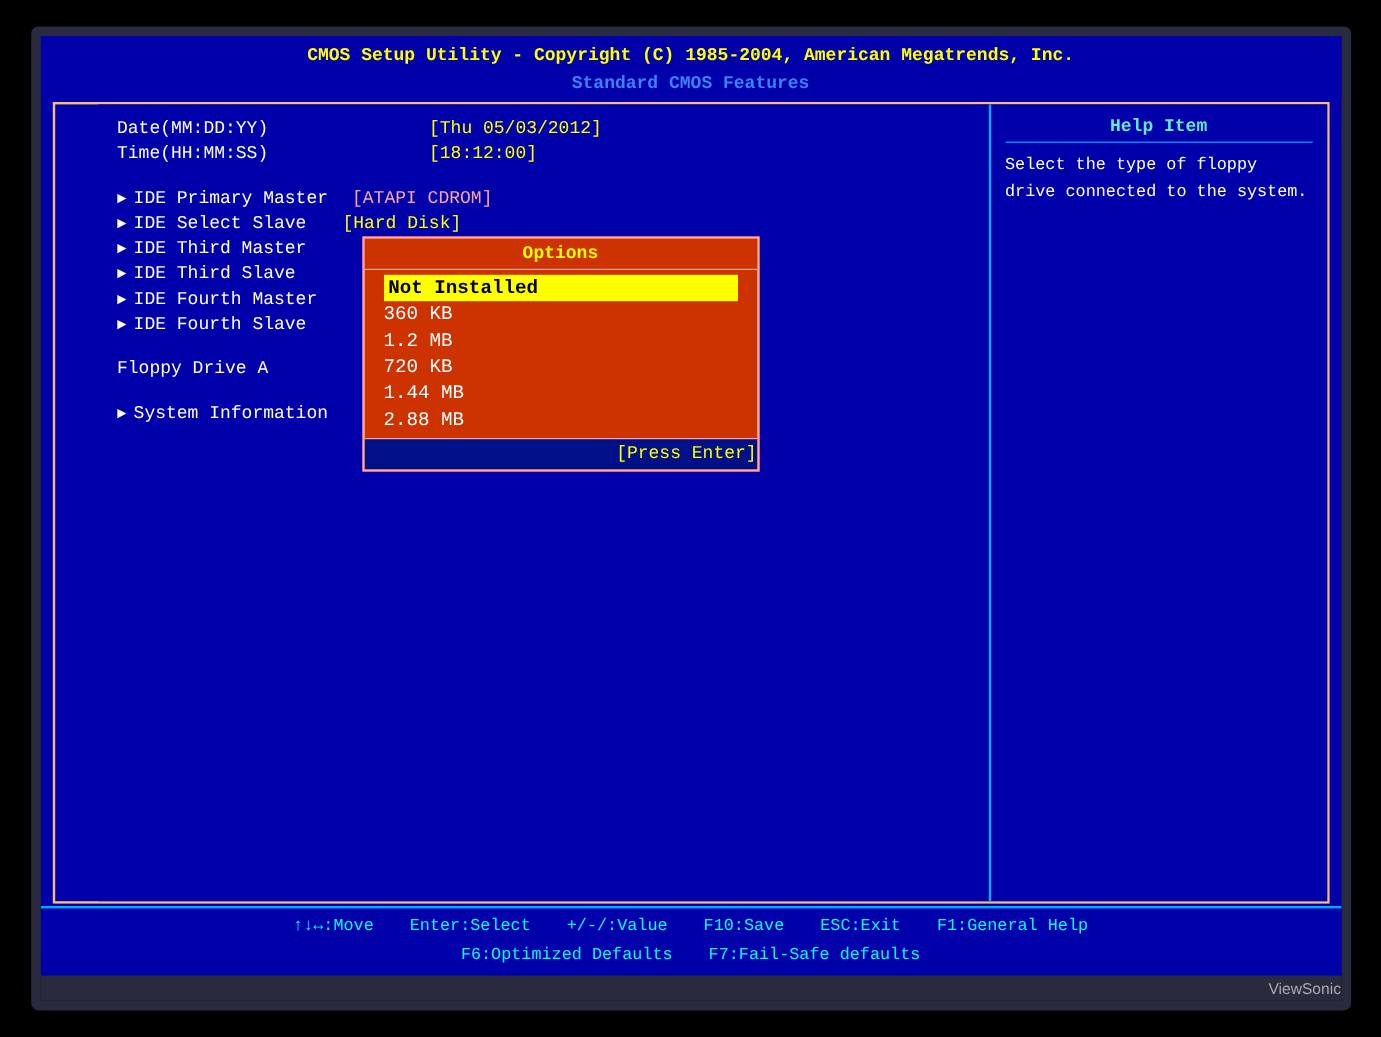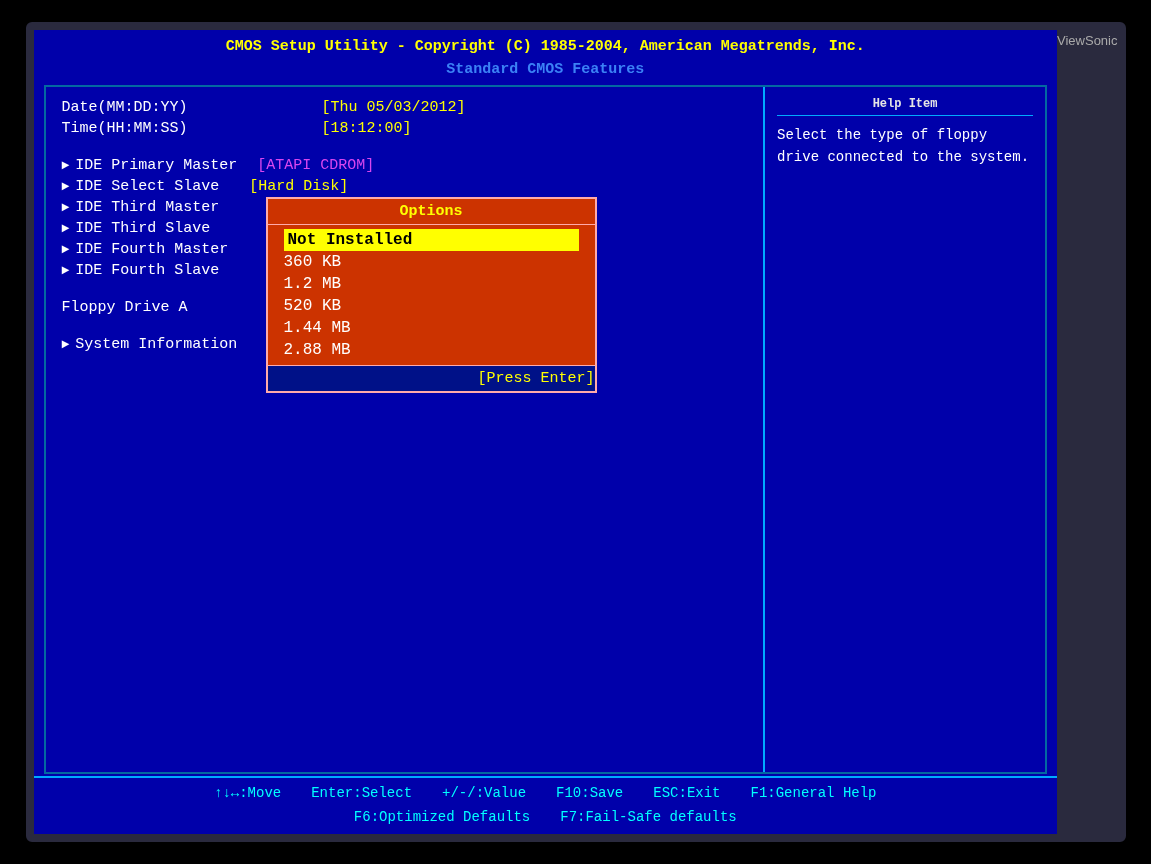--- a/index.html
+++ b/index.html
@@ -13,20 +13,21 @@
       justify-content: center;
       font-family: 'Courier New', Courier, monospace;
     }
     .monitor-bezel {
       width: 1100px;
       height: 820px;
       background: #1a1a2e;
       border: 8px solid #2a2a3e;
       border-radius: 6px;
       display: flex;
+      flex-direction: column;
       overflow: hidden;
       position: relative;
     }
     .bios-screen {
       width: 100%;
       flex: 1;
       background: #0000aa;
       display: flex;
       flex-direction: column;
       color: #ffffff;
@@ -43,40 +44,41 @@
     }
     .header-bar .title-line {
       color: #ffff00;
     }
     .header-bar .subtitle-line {
       color: #3b82f6;
     }
     .main-area {
       display: flex;
       flex: 1;
-      border: 2px solid #0369a1;
+      border: 2px solid #fdba74;
       margin: 2px 10px;
+      padding-left: 36px;
     }
     .left-panel {
       flex: 1;
       background: #0000aa;
       padding: 12px 16px;
       border-right: 2px solid #00aaff;
       position: relative;
     }
     .right-panel {
       width: 280px;
       background: #0000aa;
       padding: 10px 12px;
     }
     .right-panel-title {
       text-align: center;
-      color: #e5e5e5;
+      color: #5eead4;
       font-weight: bold;
-      font-size: 12px;
+      font-size: 15px;
       margin-bottom: 8px;
       border-bottom: 1px solid #00aaff;
       padding-bottom: 4px;
     }
     .help-text {
       color: #ffffff;
       font-size: 14px;
       line-height: 1.6;
     }
     .field-row {
@@ -210,21 +212,21 @@
         <div class="field-row">
           <div class="field-label">Time(HH:MM:SS)</div>
           <div class="field-value">[18:12:00]</div>
         </div>
 
         <div class="section-gap"></div>
 
         <div class="menu-item">
           <span class="menu-arrow">►</span>
           <span class="menu-label">IDE Primary Master</span>
-          <span style="margin-left:20px; color:#d946ef; font-size:15px;">[ATAPI CDROM]</span>
+          <span style="margin-left:20px; color:#fca5a5; font-size:15px;">[ATAPI CDROM]</span>
         </div>
         <div class="menu-item">
           <span class="menu-arrow">►</span>
           <span class="menu-label">IDE Select Slave</span>
           <span style="margin-left:30px; color:#ffff00; font-size:15px;">[Hard Disk]</span>
         </div>
         <div class="menu-item">
           <span class="menu-arrow">►</span>
           <span class="menu-label">IDE Third Master</span>
         </div>
@@ -253,21 +255,21 @@
           <span class="menu-arrow">►</span>
           <span class="menu-label">System Information</span>
         </div>
 
         <div class="options-popup">
           <div class="options-title">Options</div>
           <div class="options-list">
             <div class="option-item selected">Not Installed</div>
             <div class="option-item">360 KB</div>
             <div class="option-item">1.2 MB</div>
-            <div class="option-item">520 KB</div>
+            <div class="option-item">720 KB</div>
             <div class="option-item">1.44 MB</div>
             <div class="option-item">2.88 MB</div>
           </div>
           <div class="press-enter">[Press Enter]</div>
         </div>
 
       </div>
 
       <div class="right-panel">
         <div class="right-panel-title">Help Item</div>

